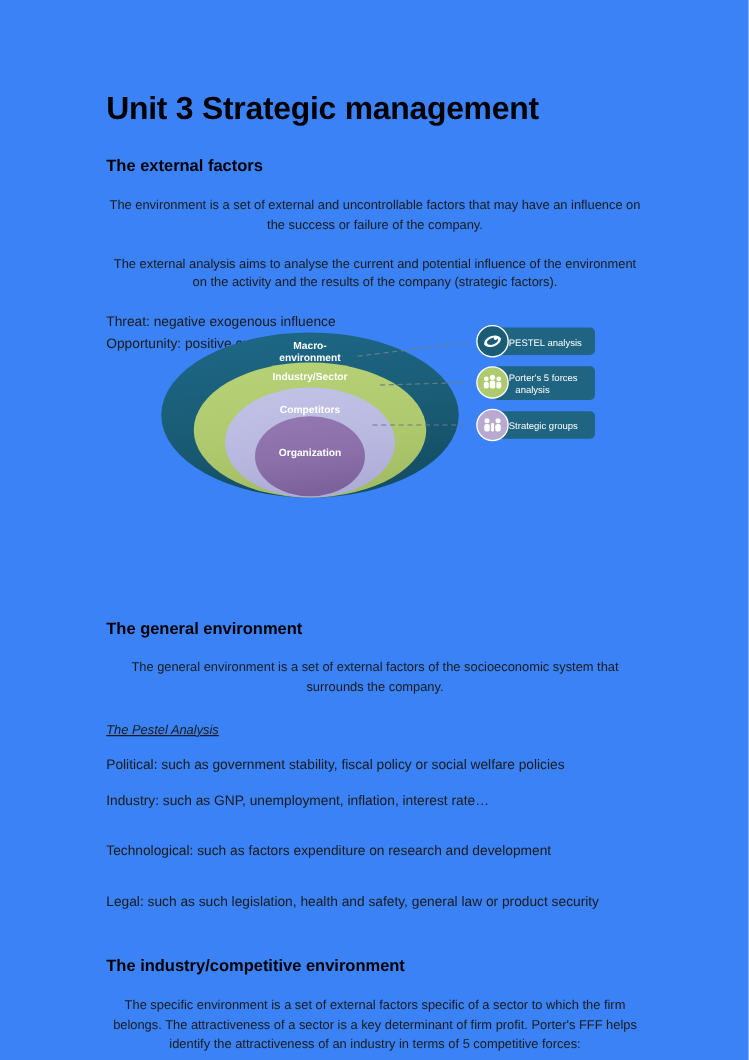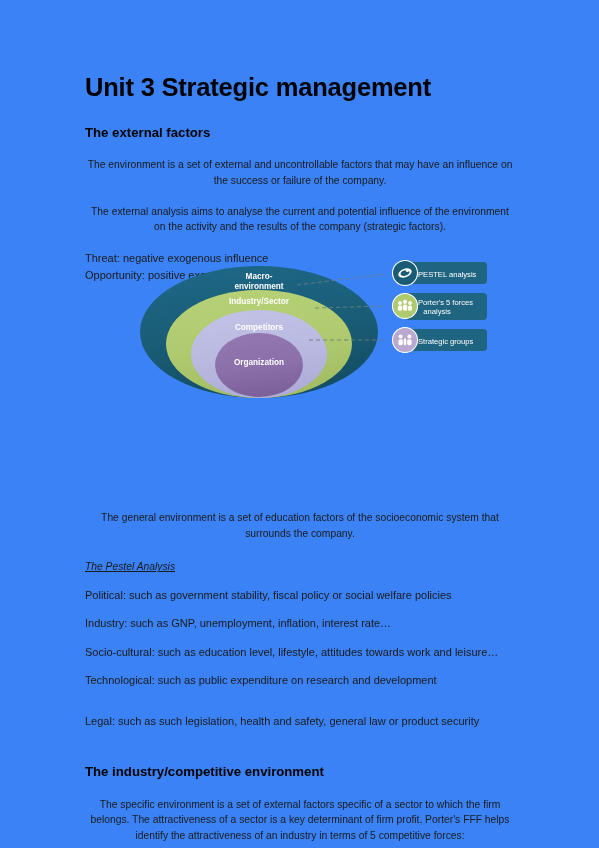--- a/index.html
+++ b/index.html
@@ -79,21 +79,21 @@
 
   
   .sp-h1-to-h2 { height: 22px; }
   .sp-h2-to-p  { height: 16px; }
   .sp-p-to-p   { height: 15px; }
   .sp-small    { height: 12px; }
 
   
   .diagram {
     position: absolute;
-    left: 137px;
+    left: 126px;
     top: 252px;
     width: 360px;
     height: 152px;
   }
   .diagram svg { display: block; }
 
   .ellipse-label {
     font-family: "Liberation Sans", sans-serif;
     font-weight: bold;
     fill: #ffffff;
@@ -127,40 +127,40 @@
 
     <div class="sp-p-to-p"></div>
 
     <div class="lines-block">
       <div>Threat: negative exogenous influence</div>
       <div>Opportunity: positive exogenous influence</div>
     </div>
 
     <div style="height:210px"></div>
 
+    <h2 class="section-heading">The general environment</h2>
 
     <div class="sp-h2-to-p"></div>
 
-    <p class="body-text">The general environment is a set of education factors of the socioeconomic system that surrounds the company.</p>
+    <p class="body-text">The general environment is a set of external factors of the socioeconomic system that surrounds the company.</p>
 
     <div class="sp-p-to-p"></div>
 
     <div>
       <span class="underlined">The Pestel Analysis</span>
     </div>
 
     <div class="sp-small"></div>
 
     <p class="list-item">Political: such as government stability, fiscal policy or social welfare policies</p>
     <div class="sp-small"></div>
     <p class="list-item">Industry: such as GNP, unemployment, inflation, interest rate…</p>
     <div class="sp-small"></div>
-    <p class="list-item">Socio-cultural: such as education level, lifestyle, attitudes towards work and leisure…</p>
-    <div class="sp-small"></div>
-    <p class="list-item">Technological: such as public expenditure on research and development</p>
+    <div class="sp-small"></div>
+    <p class="list-item">Technological: such as factors expenditure on research and development</p>
     <div class="sp-small"></div>
     <div class="sp-small"></div>
     <p class="list-item">Legal: such as such legislation, health and safety, general law or product security</p>
 
     <div style="height:34px"></div>
 
     <h2 class="section-heading">The industry/competitive environment</h2>
 
     <div class="sp-h2-to-p"></div>
 

